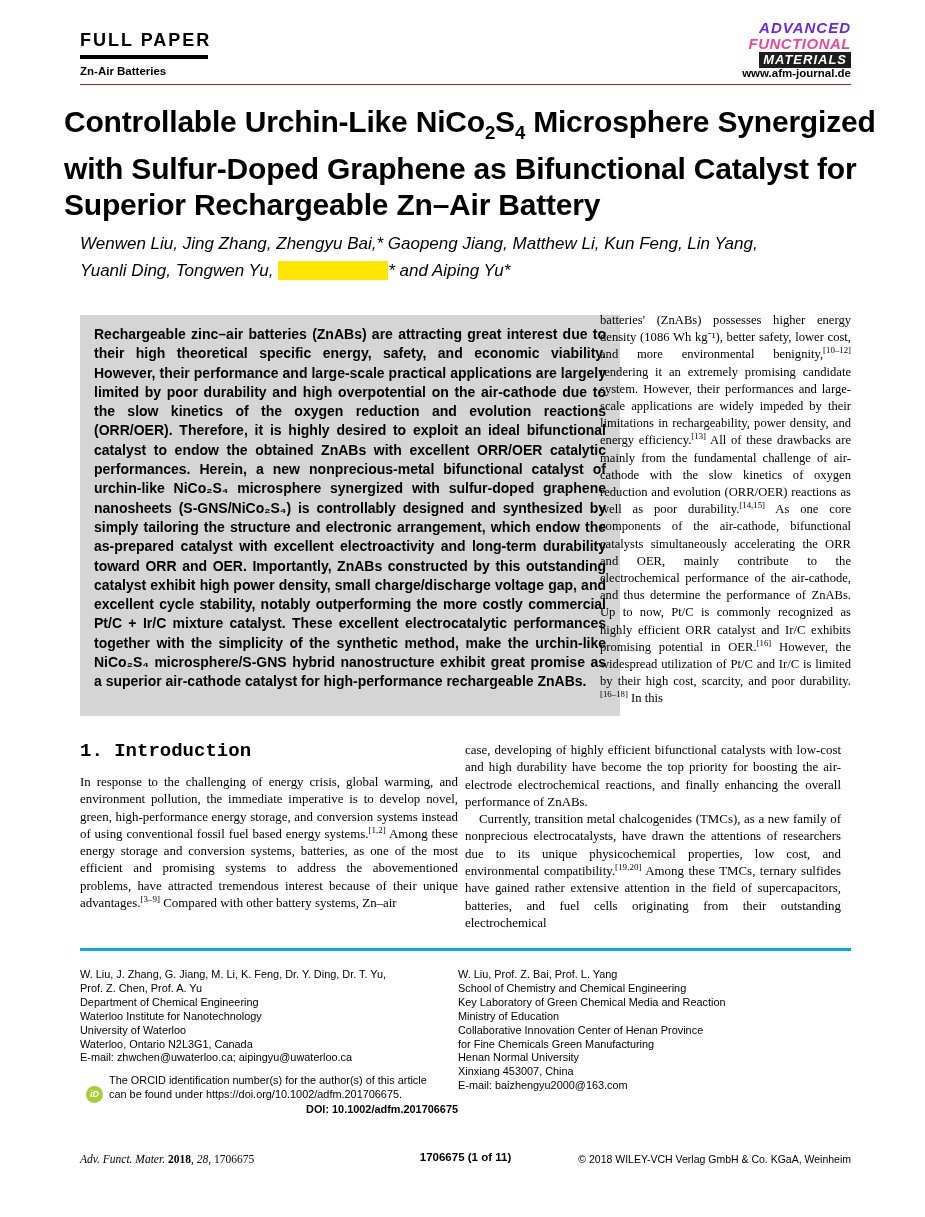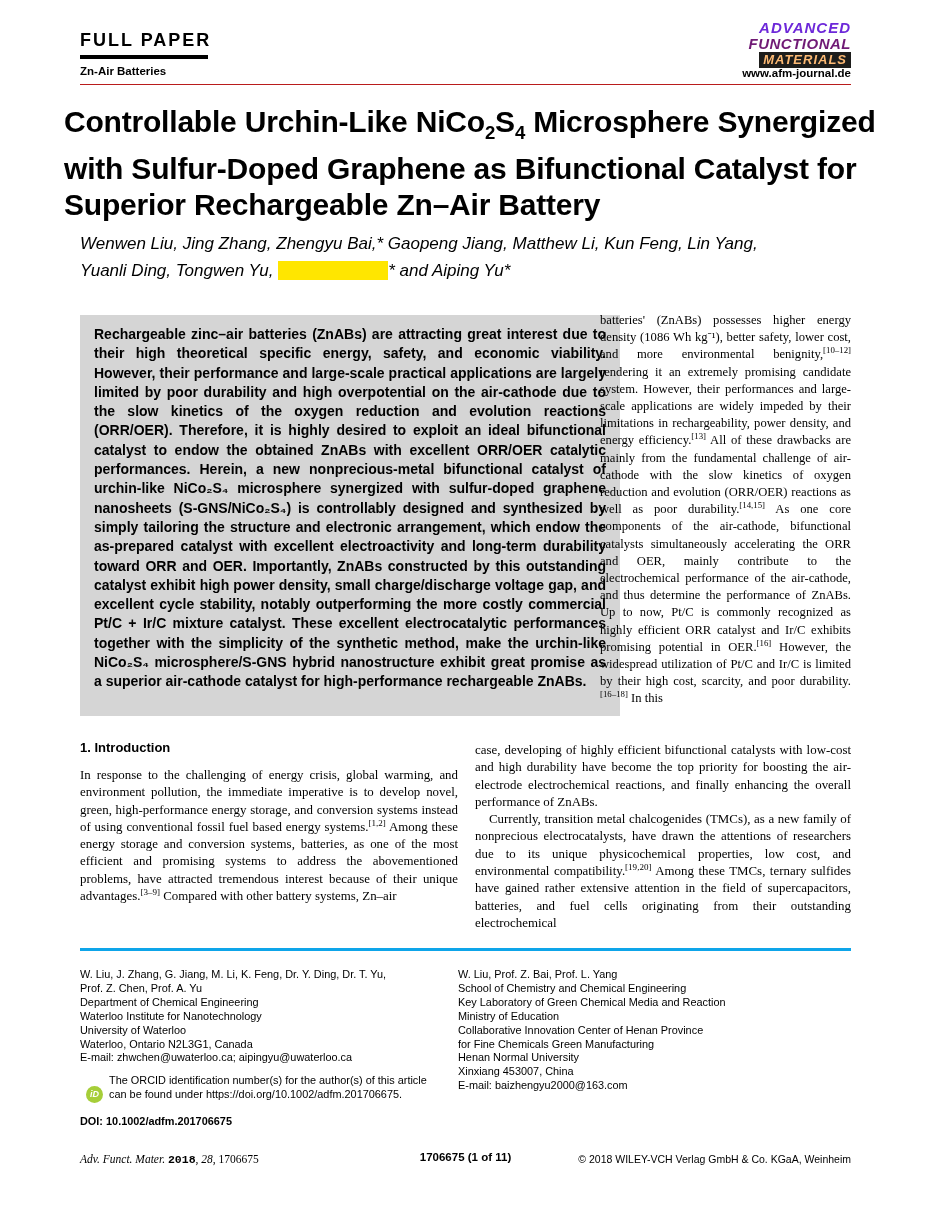--- a/index.html
+++ b/index.html
@@ -10,22 +10,22 @@
   
   .header { position:absolute; left:80px; top:0; width:771px; height:84px; border-bottom:1px solid #b91c1c; }
   .full-paper {
     position:absolute; left:0; top:30px;
     font-family:"Liberation Sans", sans-serif; font-weight:bold; font-size:18px; letter-spacing:2px;
   }
   .thick-bar { position:absolute; left:0; top:55px; width:128px; height:4px; background:#000; }
   .topic { position:absolute; left:0; top:65px; font-family:"Liberation Sans", sans-serif; font-weight:bold; font-size:11.5px; }
   .logo { position:absolute; right:0; top:20px; text-align:right; font-family:"Liberation Sans", sans-serif; font-style:italic; font-weight:bold; line-height:1; }
   .logo-advanced  { font-size:15px; color:#6d28d9; letter-spacing:1px; }
-  .logo-functional{ font-size:15px; color:#701a75; letter-spacing:0.5px; margin-top:1px; }
-  .logo-materials { display:inline-block; font-size:13px; color:#fdba74; background:#1d1d1b; padding:1px 4px 2px 4px; letter-spacing:1px; margin-top:1px; }
+  .logo-functional{ font-size:15px; color:#ec4899; letter-spacing:0.5px; margin-top:1px; }
+  .logo-materials { display:inline-block; font-size:13px; color:#ffffff; background:#1d1d1b; padding:1px 4px 2px 4px; letter-spacing:1px; margin-top:1px; }
   .journal-url { position:absolute; right:0; top:67px; font-family:"Liberation Sans", sans-serif; font-weight:bold; font-size:11.5px; }
 
   
   .title {
     position:absolute; left:64px; top:104px; width:790px;
     font-family:"Liberation Sans", sans-serif; font-weight:bold; font-size:30px; line-height:36px; letter-spacing:-0.2px;
   }
   .title .tline { white-space:nowrap; }
   .title sub { font-size:62%; }
   .authors {
@@ -42,45 +42,45 @@
   }
   .abstract-box p { margin:0; }
   .col-upper-right {
     position:absolute; left:600px; top:312px; width:251px;
     font-size:12.6px; line-height:17.2px; text-align:justify; hyphens:auto;
   }
   .col-upper-right p { margin:0; }
 
   
   .col-lower-left { position:absolute; left:80px; top:740px; width:378px; }
-  .intro-heading { margin:0 0 12px 0; font-family:Liberation Sans, sans-serif; font-weight:bold; font-size:13px; }
+  .intro-heading { margin:0 0 12px 0; font-family:Liberation Mono, monospace; font-weight:bold; font-size:19px; }
   .body-par { margin:0; font-size:12.9px; line-height:17.3px; text-align:justify; hyphens:auto; }
-  .col-lower-right { position:absolute; left:475px; top:742px; width:376px; }
+  .col-lower-right { position:absolute; left:465px; top:742px; width:376px; }
   .indent { text-indent:14px; }
   sup { font-size:70%; line-height:0; vertical-align:super; }
 
   
   .footnotes {
     position:absolute; left:80px; top:948px; width:771px; border-top:3px solid #0ea5e9; padding-top:17px;
     font-family:"Liberation Sans", sans-serif; font-size:10.9px; line-height:13.9px; display:flex; gap:0; box-sizing:border-box;
   }
   .fn-left { width:378px; } .fn-right { width:376px; }
   .fn-line { display:block; }
   .orcid-row { display:flex; gap:6px; margin-top:9px; margin-left:6px; width:352px; }
   .orcid-icon {
     flex:0 0 auto; width:17px; height:17px; border-radius:50%; background:#a6ce39; color:#fff;
     font-weight:bold; font-style:italic; font-size:9px; display:flex; align-items:center; justify-content:center;margin-top:12px;
   }
   .orcid-text { width:326px; }
-  .doi-line { margin-top:12px; font-weight:bold; }
+  .doi-line { font-weight:bold;text-align:right; }
 
   
   .page-footer { position:absolute; left:80px; top:1150px; width:771px; height:22px; font-family:"Liberation Sans", sans-serif; }
   .ref { position:absolute; left:0; top:3px; font-family:"Liberation Serif", serif; font-size:11.5px; }
-  .ref .it { font-style:italic; } .ref .bd { font-weight:bold;font-family:Liberation Mono, monospace; }
+  .ref .it { font-style:italic; } .ref .bd { font-weight:bold; }
   .page-info { position:absolute; left:50%; transform:translateX(-50%); top:1px; font-weight:bold; font-size:11.5px; }
   .copyright { position:absolute; right:0; top:3px; font-size:10.5px; }
 </style>
 </head>
 <body>
 
 <div class="page">
 
   <div class="header">
     <div class="full-paper">FULL PAPER</div>

